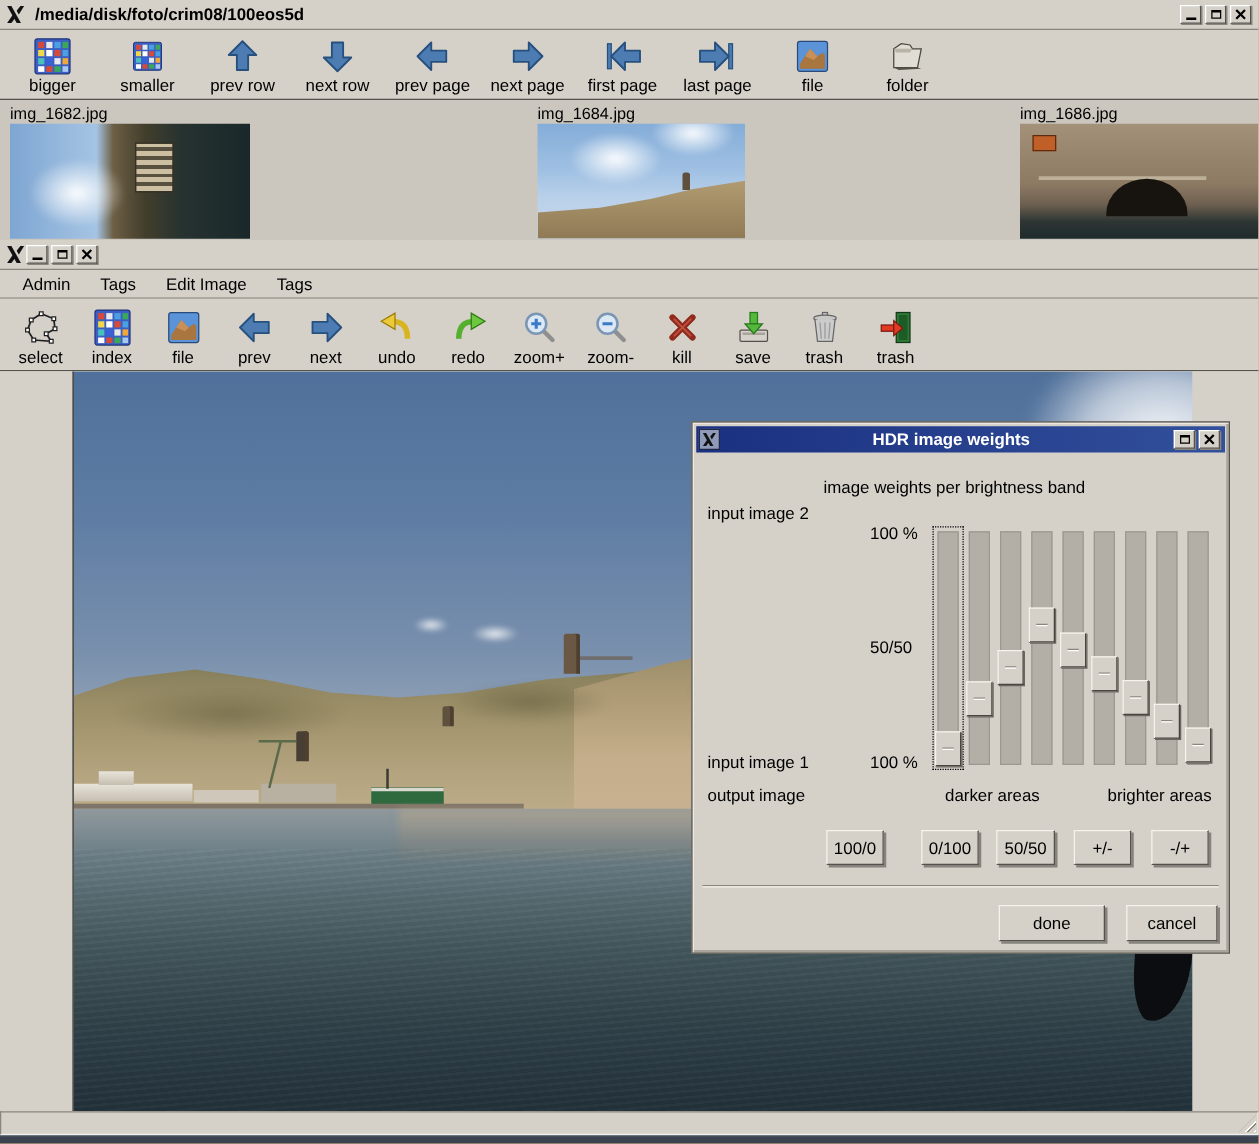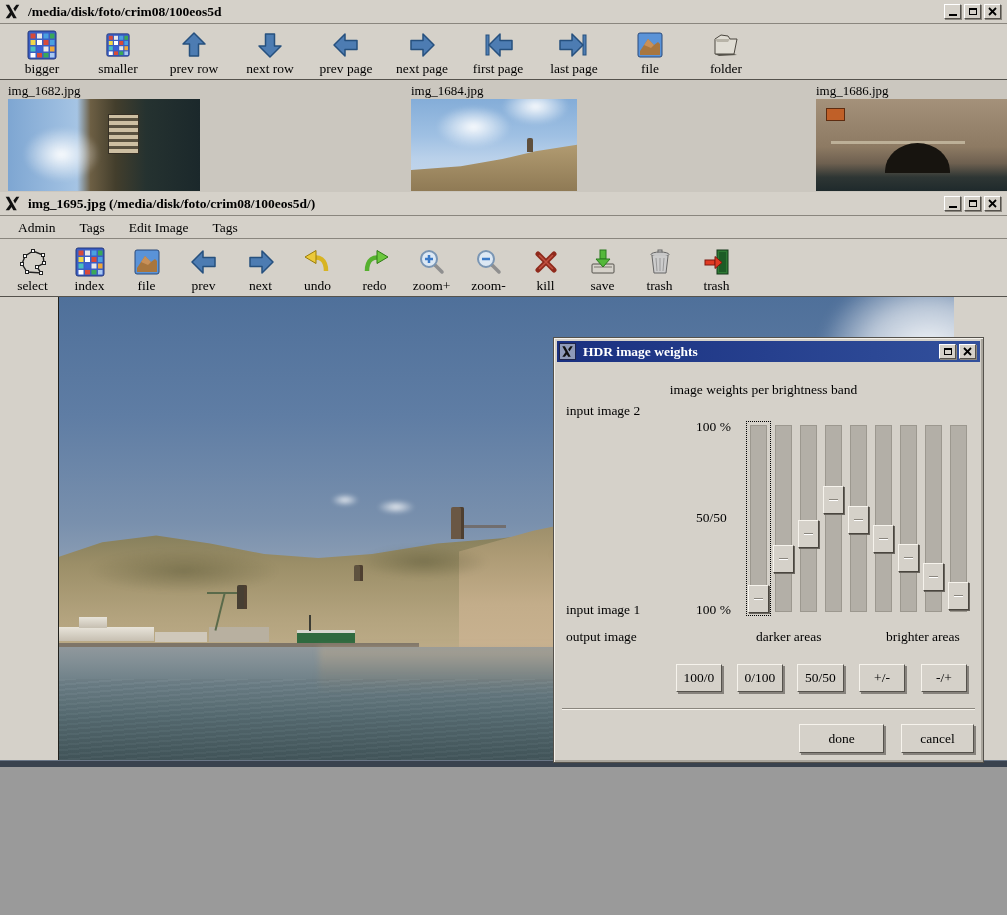--- a/index.html
+++ b/index.html
@@ -1,17 +1,17 @@
 <!DOCTYPE html>
 <html><head>
 <meta charset="utf-8">
 <style>
   html,body{margin:0;padding:0;background:#9a9a9a;}
-  .screen{position:relative;width:1007px;height:767px;overflow:hidden;background:#fdba74;
-          font-family:Liberation Serif, serif;font-size:13.5px;color:#000;}
+  .screen{position:relative;width:1007px;height:915px;overflow:hidden;background:#fdba74;
+          font-family:Liberation Sans, sans-serif;font-size:13.5px;color:#000;}
   
   .titlebar{display:flex;align-items:center;height:24px;padding:0 4px;background:#d5d1c9;
             border-bottom:1px solid #8a867e;box-sizing:border-box;}
   .titlebar .ttext{font-weight:bold;font-size:13.5px;margin-left:7px;white-space:nowrap;flex:1;}
   .xlogo{width:17px;height:17px;flex:0 0 auto;}
   .winbtns{display:flex;gap:3px;margin-right:2px;}
   .winbtn{width:17px;height:15px;background:#d5d1c9;border:1px solid;border-color:#fff #55524c #55524c #fff;
           box-shadow:1px 1px 0 #8a867e;display:flex;align-items:center;justify-content:center;box-sizing:border-box;}
   .g-min{width:8px;height:2px;background:#000;margin-top:7px;}
   .g-max{width:8px;height:7px;border:1px solid #000;border-top-width:2px;box-sizing:border-box;}
@@ -79,21 +79,21 @@
            background:linear-gradient(180deg,rgba(190,170,140,.5),rgba(160,140,110,.22) 55%,rgba(160,140,110,0));}
   .waves{left:0;top:382px;width:895px;height:211px;opacity:.5;
          background:repeating-linear-gradient(175deg,rgba(255,255,255,.05) 0 2px,rgba(0,0,0,.06) 2px 5px);}
   .boat{left:848px;top:450px;width:46px;height:70px;background:#0b0d10;
         border-radius:23px 23px 30px 14px/10px 10px 58px 40px;transform:rotate(3deg);}
   
   .dialog{position:absolute;left:553px;top:337px;width:431px;height:426px;background:#d5d1c9;z-index:10;
           border:1px solid #55524c;box-shadow:inset 1px 1px 0 #f4f1ea,inset -2px -2px 0 #a9a59c;box-sizing:border-box;}
   .dlg-title{position:absolute;left:3px;right:3px;top:3px;height:21px;display:flex;align-items:center;
              background:linear-gradient(90deg,#1a3080,#32509c);padding:0 2px;}
-  .dlg-title .ttext{color:#fff;font-weight:bold;font-size:13.5px;margin-left:7px;flex:1;}
+  .dlg-title .ttext{color:#fff;font-weight:bold;font-size:13.5px;margin-left:7px;flex:1;text-align:center;}
   .dlg-xicon{width:17px;height:17px;background:#8f9ab8;border:1px solid #20264a;display:flex;align-items:center;justify-content:center;box-sizing:border-box;}
   .dlg-heading{position:absolute;left:0;right:10px;top:44px;text-align:center;}
   .dl{position:absolute;white-space:nowrap;}
   .slider-bank{position:absolute;left:196px;top:87px;height:187px;display:flex;gap:8px;}
   .vslider{position:relative;width:17px;height:187px;background:#b3afa7;border:1px solid #9c988f;box-sizing:border-box;}
   .vslider.focused{outline:1px dotted #000;outline-offset:3px;}
   .vhandle{position:absolute;left:-3px;width:21px;height:28px;background:#d5d1c9;
            border:1px solid;border-color:#f6f3ec #4a463f #4a463f #f6f3ec;box-shadow:1px 1px 0 #6a665f;box-sizing:border-box;}
   .vdash{width:9px;height:0;margin:12px auto 0;border-top:1px solid #8a867e;border-bottom:1px solid #fff;}
   .btn{position:absolute;height:28px;background:#d5d1c9;border:1px solid;border-color:#f6f3ec #55524c #55524c #f6f3ec;
@@ -255,21 +255,21 @@
     </div>
 
     <div class="thumbstrip">
       <div class="thumbcell" style="left:8px;width:192px">
         <span class="tlabel">img_1682.jpg</span>
         <div class="thumb th-rot" style="left:0;width:192px">
           <div class="tpart th-cloud" style="left:8%;top:30%;width:40%;height:60%"></div>
           <div class="tpart th-bldg" style="left:52%;top:16%;width:15%;height:42%"></div>
         </div>
       </div>
-      <div class="thumbcell" style="left:411px;width:166px">
+      <div class="thumbcell" style="left:430px;width:166px">
         <span class="tlabel">img_1684.jpg</span>
         <div class="thumb th-sky" style="left:0;width:166px">
           <div class="tpart th-cloud" style="left:15%;top:8%;width:45%;height:45%"></div>
           <div class="tpart th-cloud" style="left:55%;top:-12%;width:40%;height:40%"></div>
           <div class="tpart th3-hill" style="left:0;bottom:0;width:100%;height:60%"></div>
           <div class="tpart" style="left:70%;top:42%;width:6px;height:14px;background:#5f4f3c;border-radius:2px 2px 0 0"></div>
         </div>
       </div>
       <div class="thumbcell" style="left:816px;width:191px">
         <span class="tlabel">img_1686.jpg</span>
@@ -280,21 +280,20 @@
         </div>
       </div>
     </div>
   </section>
 
   <section class="editor">
     <div class="titlebar">
       <svg class="xlogo" viewBox="0 0 20 20">
           <use href="#xlogo"></use>
         </svg>
-      <span class="ttext">img_1695.jpg (/media/disk/foto/crim08/100eos5d/)</span>
       <span class="winbtns">
         <span class="winbtn">
             <span class="g-min"></span>
           </span>
         <span class="winbtn">
             <span class="g-max"></span>
           </span>
         <span class="winbtn">
             <svg width="9" height="9" class="g-x">
               <line x1="1" y1="1" x2="8" y2="8"></line>
@@ -561,21 +560,21 @@
             <div class="vdash"></div>
           </div>
         </div>
         <div class="vslider">
           <div class="vhandle" style="top: 156px;">
             <div class="vdash"></div>
           </div>
         </div>
       </div>
 
-    <div class="btn" style="left:122px;top:326px;width:46px">100/0</div>
+    <div class="btn" style="left:107px;top:326px;width:46px">100/0</div>
     <div class="btn" style="left:183px;top:326px;width:46px">0/100</div>
     <div class="btn" style="left:243px;top:326px;width:47px">50/50</div>
     <div class="btn" style="left:305px;top:326px;width:46px">+/-</div>
     <div class="btn" style="left:367px;top:326px;width:46px">-/+</div>
 
     <div class="dlg-sep"></div>
 
     <div class="btn" style="left:245px;top:386px;width:85px;height:29px">done</div>
     <div class="btn" style="left:347px;top:386px;width:73px;height:29px">cancel</div>
   </section>

